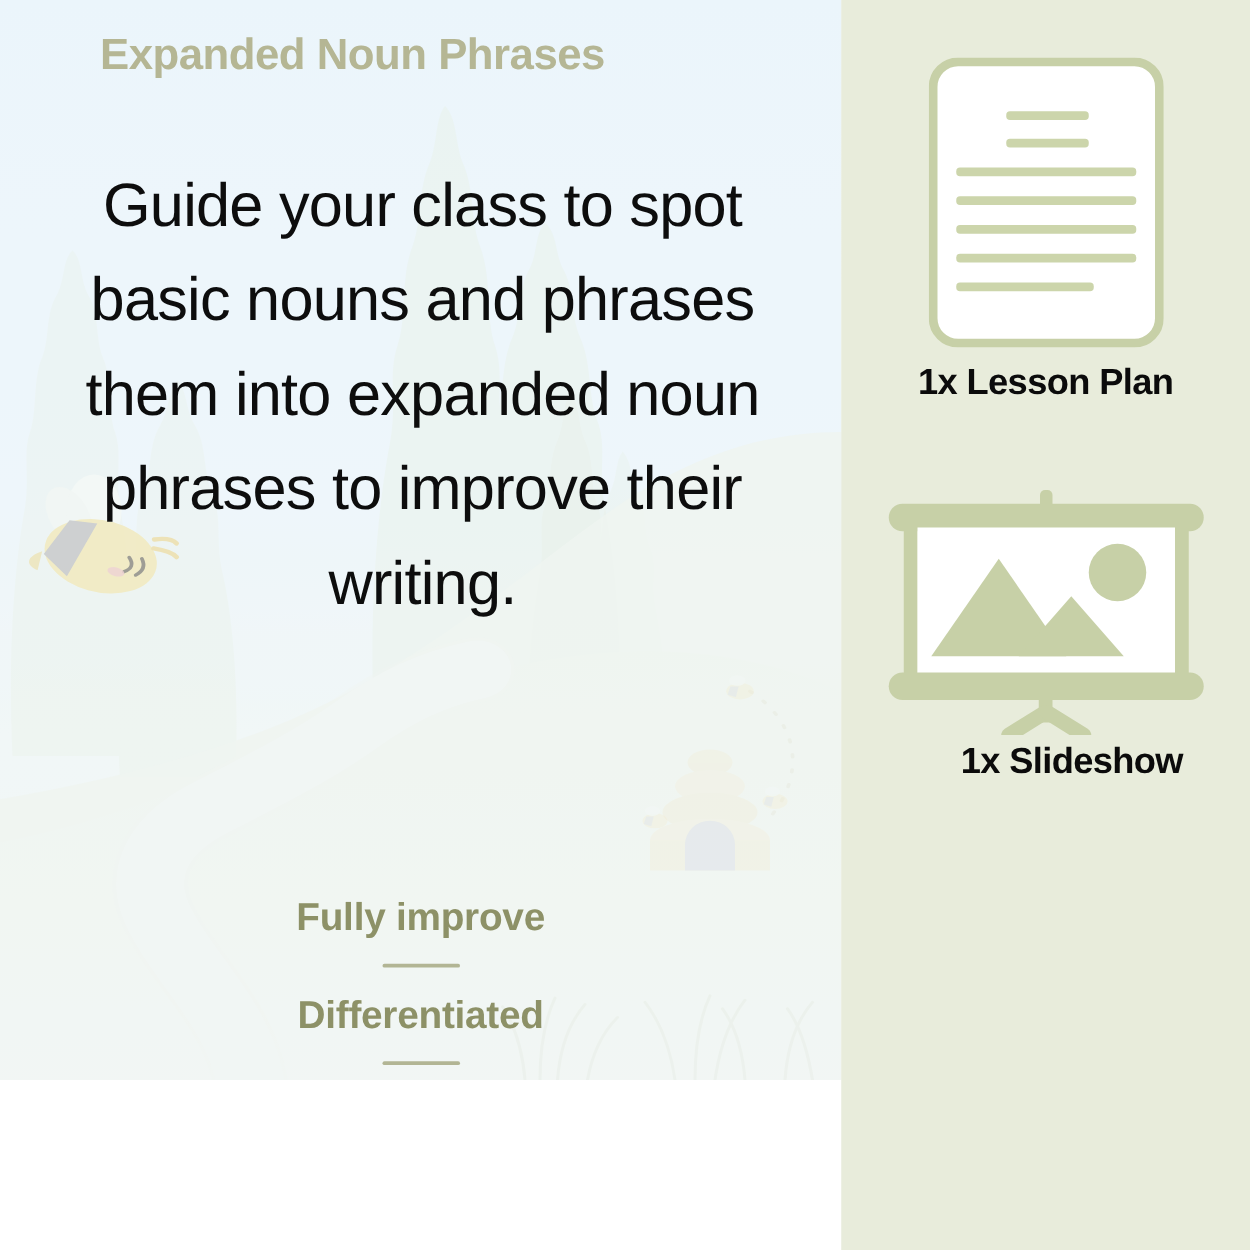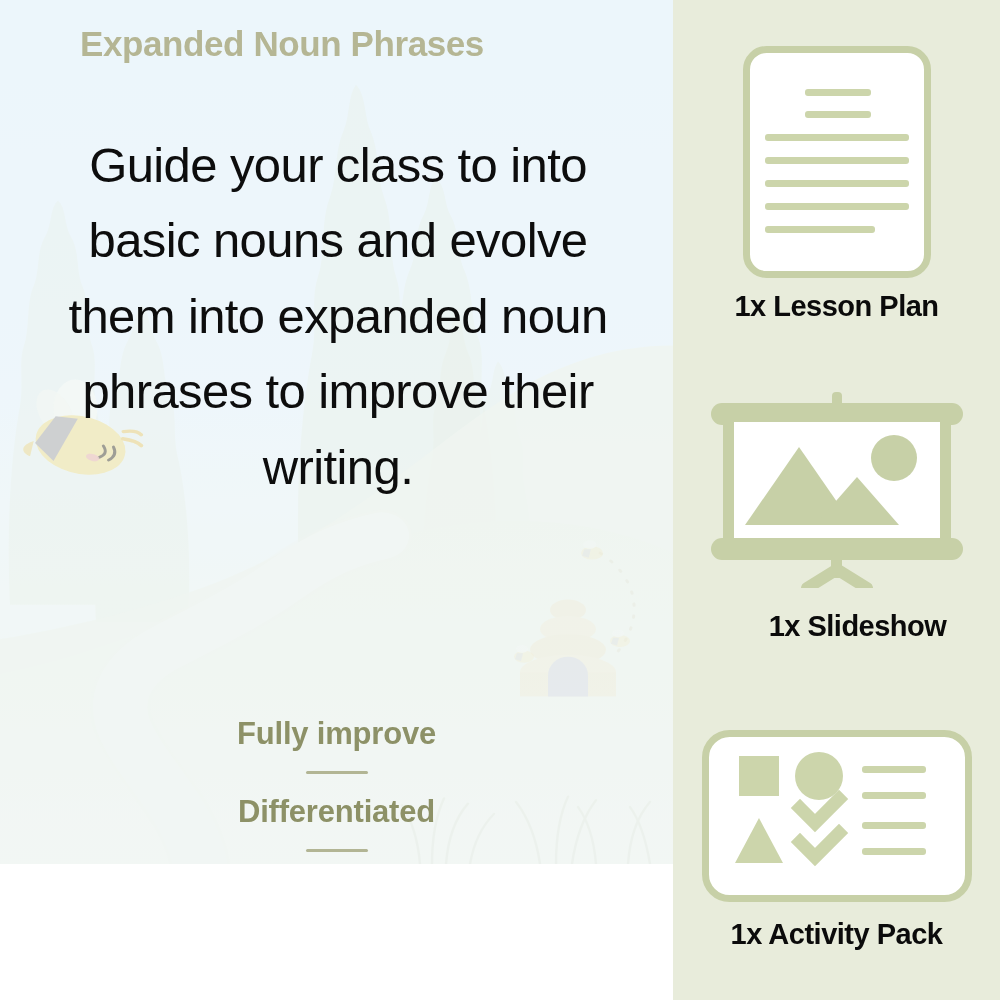--- a/index.html
+++ b/index.html
@@ -87,21 +87,21 @@
     display: block;
     margin: 0 auto;
   }
   .asset-label {
     margin-top: 12px;
     font-size: 29px;
     font-weight: bold;
     color: #0b0b0b;
     letter-spacing: -0.5px;
   }
-  .asset-block.b2 .asset-label { margin-top: 22px; padding-left: 42px; }
+  .asset-block.b2 .asset-label { margin-top: 5px; padding-left: 42px; }
   .asset-block.b3 .asset-label { margin-top: 16px; }
 </style>
 </head>
 <body>
 
 <div id="root">
 
   <div class="left-panel">
 
     <div class="scene">
@@ -240,21 +240,21 @@
 
           <path d="M40 -24 q12 -6 18 -2" stroke="#f0d47f" stroke-width="4" fill="none" stroke-linecap="round"></path>
           <path d="M42 -16 q14 -2 20 2" stroke="#f0d47f" stroke-width="4" fill="none" stroke-linecap="round"></path>
         </g>
         <rect x="0" y="0" width="673" height="1000" fill="#eaf4fa" opacity="0.42"></rect>
       </svg>
     </div>
 
     <div class="left-title">Expanded Noun Phrases</div>
 
-    <div class="left-body">Guide your class to into basic nouns and evolve them into expanded noun phrases to improve their writing.</div>
+    <div class="left-body">Guide your class to spot basic nouns and phrases them into expanded noun phrases to improve their writing.</div>
 
     <div class="features">
       <div class="feature-row">
         <div class="feature-text">Fully improve</div>
       </div>
       <div class="feature-sep"></div>
       <div class="feature-row">
         <div class="feature-text">Differentiated</div>
       </div>
       <div class="feature-sep"></div>
@@ -298,36 +298,14 @@
 
         <rect x="8" y="146" width="252" height="22" rx="11" fill="#c7d0a7"></rect>
 
         <rect x="128" y="164" width="11" height="22" fill="#c7d0a7"></rect>
         <path d="M133 178 L104 196" stroke="#c7d0a7" stroke-width="12" stroke-linecap="round"></path>
         <path d="M135 178 L164 196" stroke="#c7d0a7" stroke-width="12" stroke-linecap="round"></path>
       </svg>
       <div class="asset-label">1x Slideshow</div>
     </div>
 
-    <div class="asset-block b3">
-      <svg class="asset-icon" width="270" height="172" viewBox="0 0 270 172" aria-hidden="true">
-        <rect x="3.5" y="3.5" width="263" height="165" rx="24" ry="24" fill="#ffffff" stroke="#c7d0a7" stroke-width="7"></rect>
-        <g fill="#ccd5ab">
-
-          <rect x="37" y="26" width="40" height="40"></rect>
-
-          <polygon points="57,88 81,133 33,133"></polygon>
-
-          <circle cx="117" cy="46" r="24"></circle>
-
-          <path d="M98 78 L113 93 L137 69" fill="none" stroke="#ccd5ab" stroke-width="13" stroke-linecap="square"></path>
-          <path d="M98 112 L113 127 L137 103" fill="none" stroke="#ccd5ab" stroke-width="13" stroke-linecap="square"></path>
-
-          <rect x="160" y="36" width="64" height="7" rx="3"></rect>
-          <rect x="160" y="62" width="64" height="7" rx="3"></rect>
-          <rect x="160" y="92" width="64" height="7" rx="3"></rect>
-          <rect x="160" y="118" width="64" height="7" rx="3"></rect>
-        </g>
-      </svg>
-      <div class="asset-label">1x Activity Pack</div>
-    </div>
   </div>
 </div>
 
 </body></html>

